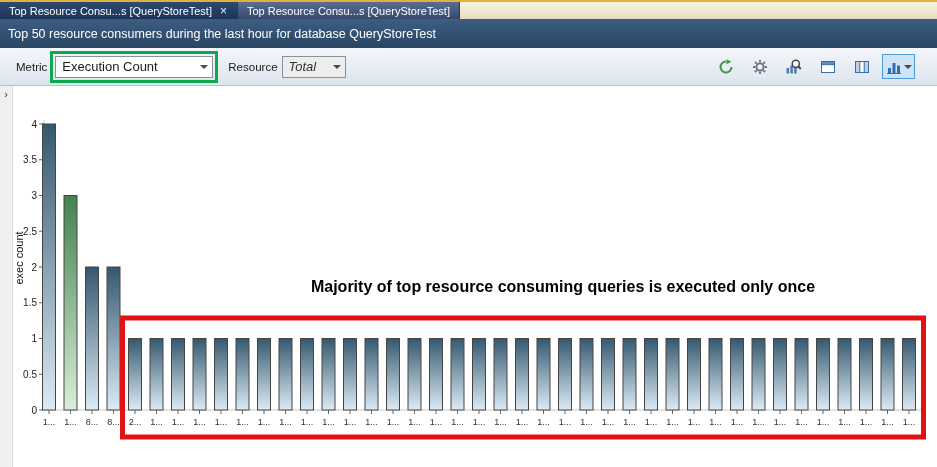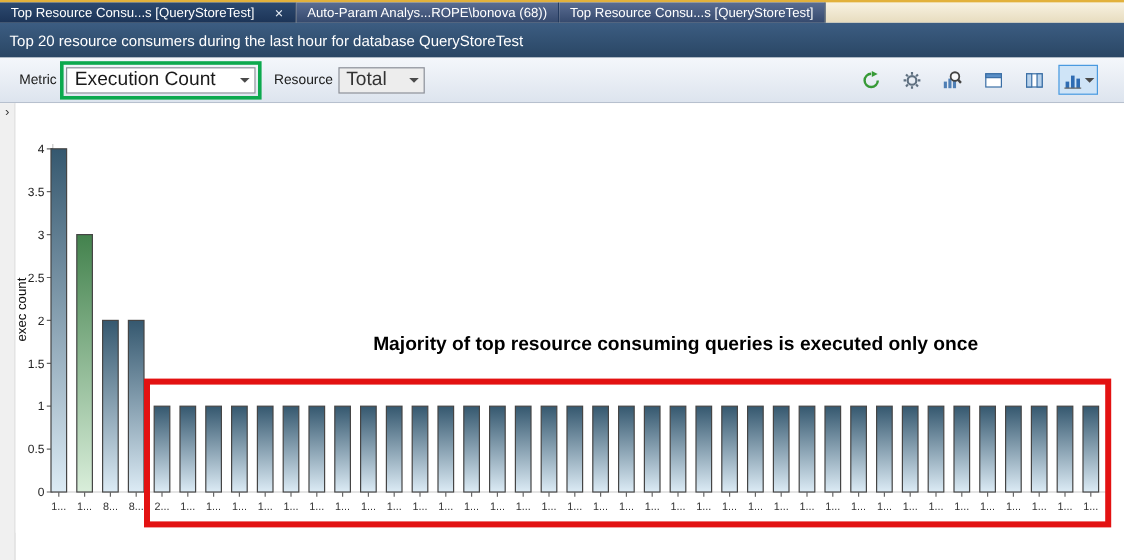--- a/index.html
+++ b/index.html
@@ -8,21 +8,21 @@
   .app { width: 937px; height: 467px; display: flex; flex-direction: column; }
 
   
   .tabstrip {
     height: 19px; flex: 0 0 19px;
     display: flex; align-items: stretch;
     background: linear-gradient(#f8f2e2, #e7dcbe);
     border-top: 2px solid #e2b13c;
   }
   .tab {
-    display: flex; align-items: center; gap: 16px;
+    display: flex; align-items: center; gap: 7px;
     padding: 0 9px; font-size: 11px; color: #ffffff; white-space: nowrap;
     background: linear-gradient(#5a6d92, #35496d);
     border-right: 1px solid #233a5e; cursor: default;
   }
   .tab.active { background: linear-gradient(#2d4a70, #1c3457); }
   .tab-close { font-size: 12px; line-height: 10px; color: #e8eef6; padding: 0 1px; cursor: pointer; }
   .tab-filler { flex: 1; }
 
   
   .titlebar {
@@ -37,24 +37,24 @@
     height: 38px; flex: 0 0 38px;
     background: linear-gradient(#f4f7fb, #dde4ee);
     border-bottom: 1px solid #b7c0ce;
     display: flex; align-items: center; padding-left: 16px; font-size: 11.5px; color: #1a1a1a;
   }
   .toolbar-label { margin-right: 3px; }
   .highlight-box { border: 3px solid #0ca94e; padding: 2px; display: inline-flex; margin-right: 10px; }
   .dd {
     display: flex; align-items: center; justify-content: space-between;
     background: #ffffff; border: 1px solid #8a8f99; height: 22px;
-    font-size: 16px; padding-left: 6px; cursor: default;
+    font-size: 13px; padding-left: 6px; cursor: default;
   }
   .dd-metric { width: 158px; }
-  .dd-stat { width: 72px; background: #ededed; color: #333; margin-right: 10px; }
+  .dd-stat { width: 64px; background: #ededed; color: #333; margin-right: 10px; font-style: italic; }
   .dd-arrow-box { width: 16px; height: 100%; display: flex; align-items: center; justify-content: center; }
   .tri-down { width: 0; height: 0; border-left: 4px solid transparent; border-right: 4px solid transparent; border-top: 4px solid #4a4a4a; }
   .stat-label { margin-right: 4px; }
 
   .tool-icons { margin-left: auto; margin-right: 22px; display: flex; align-items: center; gap: 7px; }
   .tool-btn {
     width: 27px; height: 25px; display: flex; align-items: center; justify-content: center;
     background: transparent; border: 1px solid transparent; cursor: pointer; gap: 2px;
   }
   .tool-btn.active { background: #cfe4f7; border-color: #4a9ae0; width: 33px; }
@@ -88,30 +88,27 @@
 <body>
 
 <div class="app">
 
   <div class="tabstrip">
     <div class="tab active">
       <span>Top Resource Consu...s [QueryStoreTest]</span>
       <span class="tab-close">×</span>
     </div>
     <div class="tab">
-      <span>Auto-Param Analys...ROPE\bonova (68))</span>
-    </div>
-    <div class="tab">
       <span>Top Resource Consu...s [QueryStoreTest]</span>
     </div>
     <div class="tab-filler"></div>
   </div>
 
   <div class="titlebar">
-    <span>Top 20 resource consumers during the last hour for database QueryStoreTest</span>
+    <span>Top 50 resource consumers during the last hour for database QueryStoreTest</span>
   </div>
 
   <div class="toolbar">
     <span class="toolbar-label">Metric</span>
     <span class="highlight-box" style="border-color: rgb(12, 169, 78);">
       <span class="dd dd-metric">
         <span>Execution Count</span>
         <span class="dd-arrow-box">
             <span class="tri-down"></span>
           </span>

